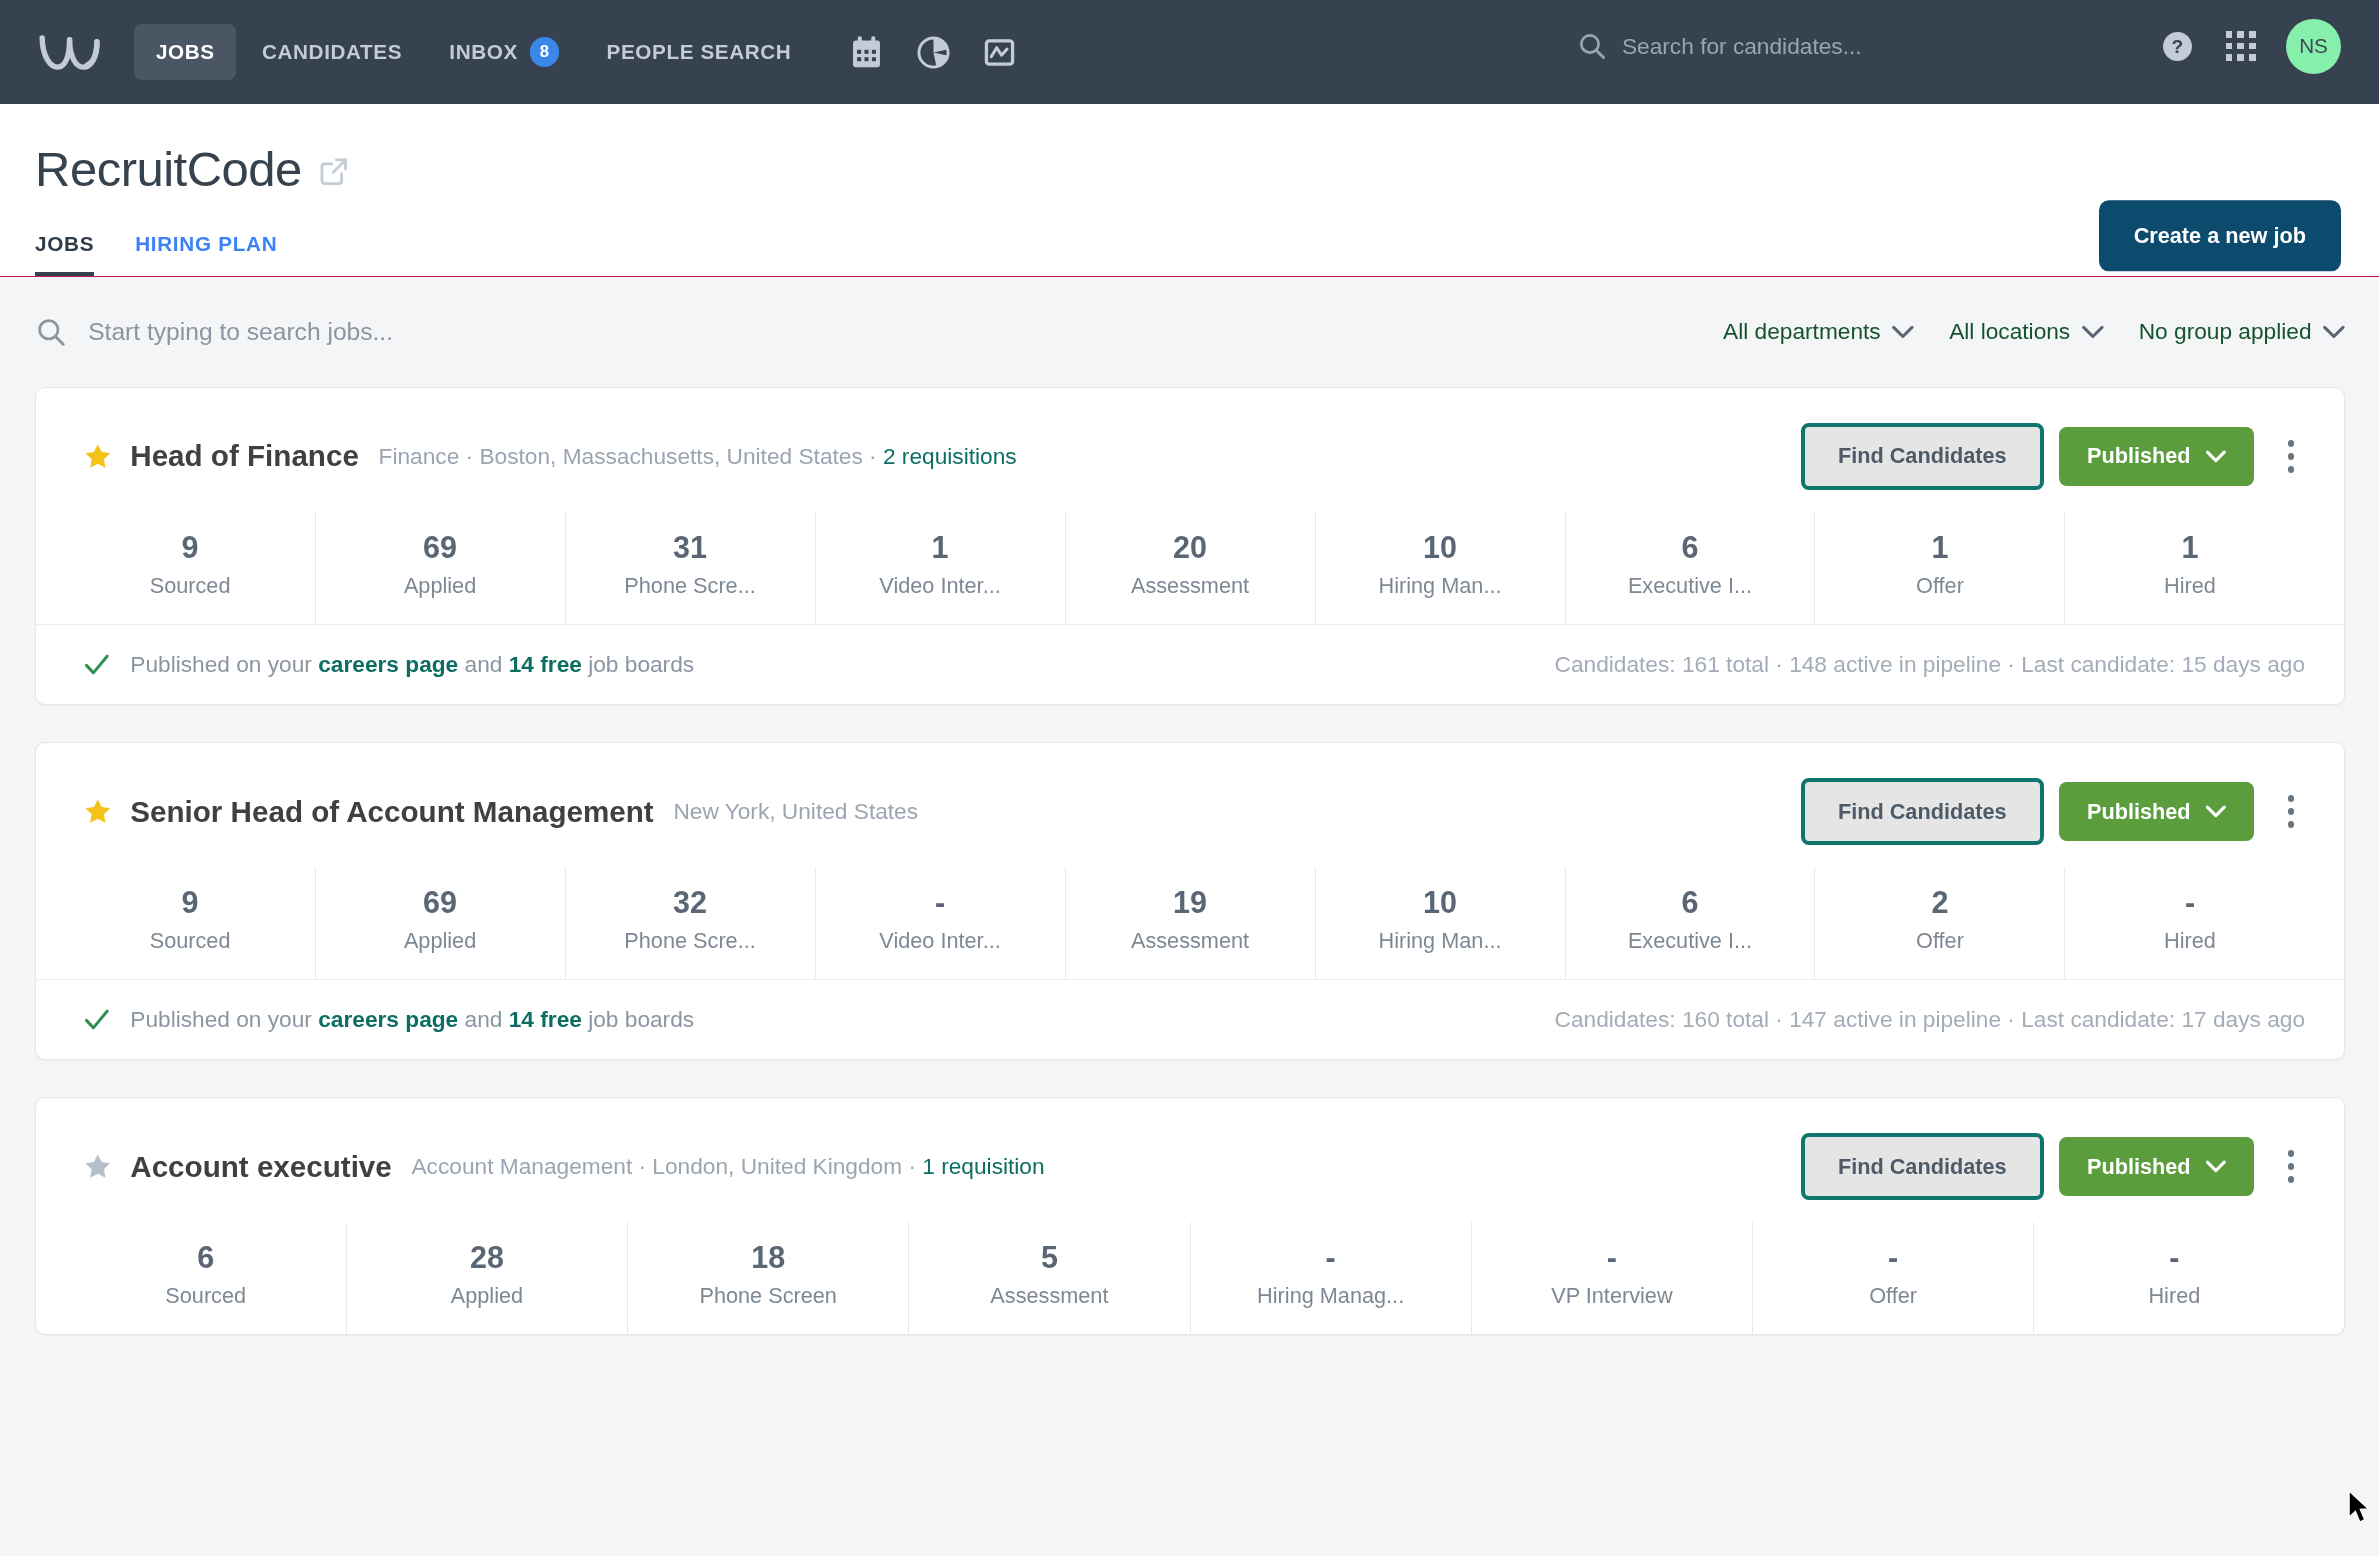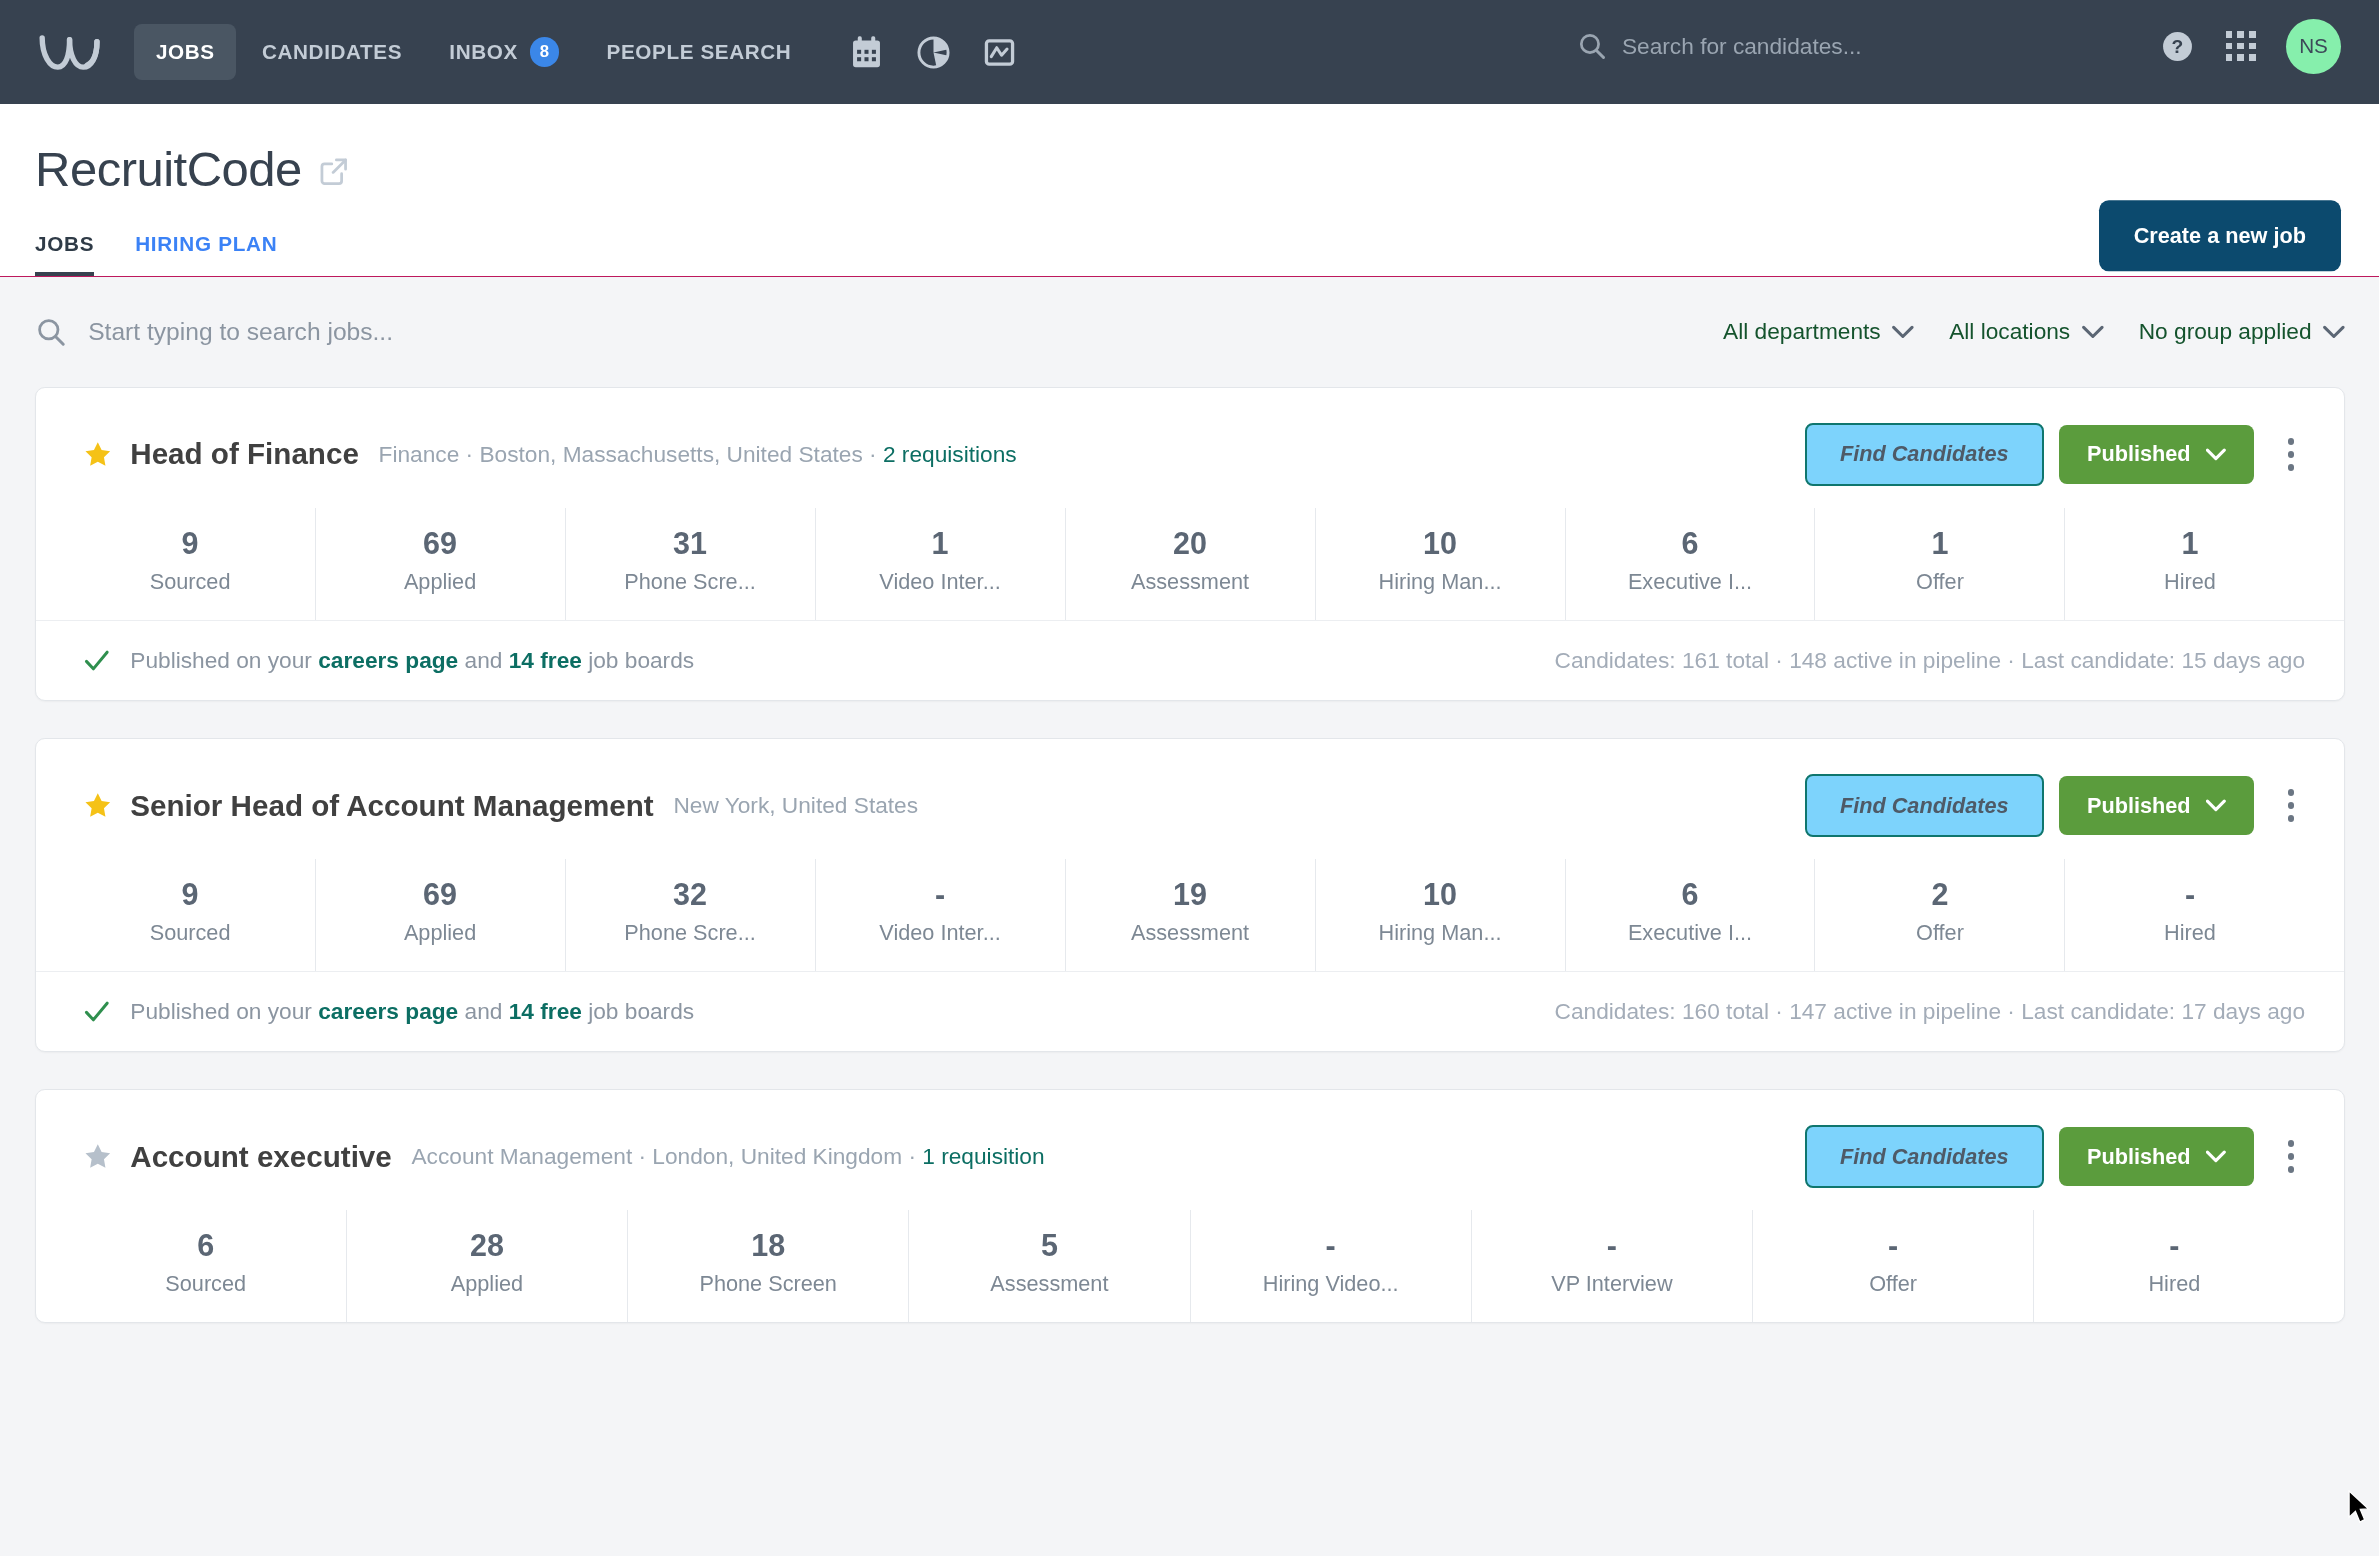--- a/index.html
+++ b/index.html
@@ -142,28 +142,27 @@
   .job-title {
     font-size: 29.6px; font-weight: 700; color: #404040;
     white-space: nowrap;
   }
   .job-meta {
     font-size: 22.7px; color: #9aa5b1; margin-left: 19.7px; white-space: nowrap;
   }
   .job-meta .req { color: #0c6e63; cursor: pointer; }
   .head-actions { margin-left: auto; display: flex; align-items: center; gap: 15.8px; }
   .btn-outline {
-    background: #7dd3fc;
-    border: 2px solid #0f766e;
+    background: #e5e5e5;
+    border: 4px solid #0f766e;
     border-radius: 7.9px;
     color: #4e5a67;
     font-size: 21.7px; font-weight: 700;
     padding: 16.7px 33px;
     cursor: pointer;
-    font-style: italic;
   }
   .btn-published {
     background: #5b9c3d;
     border: none;
     border-radius: 7.9px;
     color: #fff;
     font-size: 21.7px; font-weight: 700;
     padding: 16.7px 27.6px;
     cursor: pointer;
     display: flex; align-items: center; gap: 15.8px;
@@ -537,21 +536,21 @@
         <div class="stat">
        <div class="num">18</div>
        <div class="lbl">Phone Screen</div>
      </div>
         <div class="stat">
        <div class="num">5</div>
        <div class="lbl">Assessment</div>
      </div>
         <div class="stat">
        <div class="num">-</div>
-       <div class="lbl">Hiring Video...</div>
+       <div class="lbl">Hiring Manag...</div>
      </div>
         <div class="stat">
        <div class="num">-</div>
        <div class="lbl">VP Interview</div>
      </div>
         <div class="stat">
        <div class="num">-</div>
        <div class="lbl">Offer</div>
      </div>
         <div class="stat">

